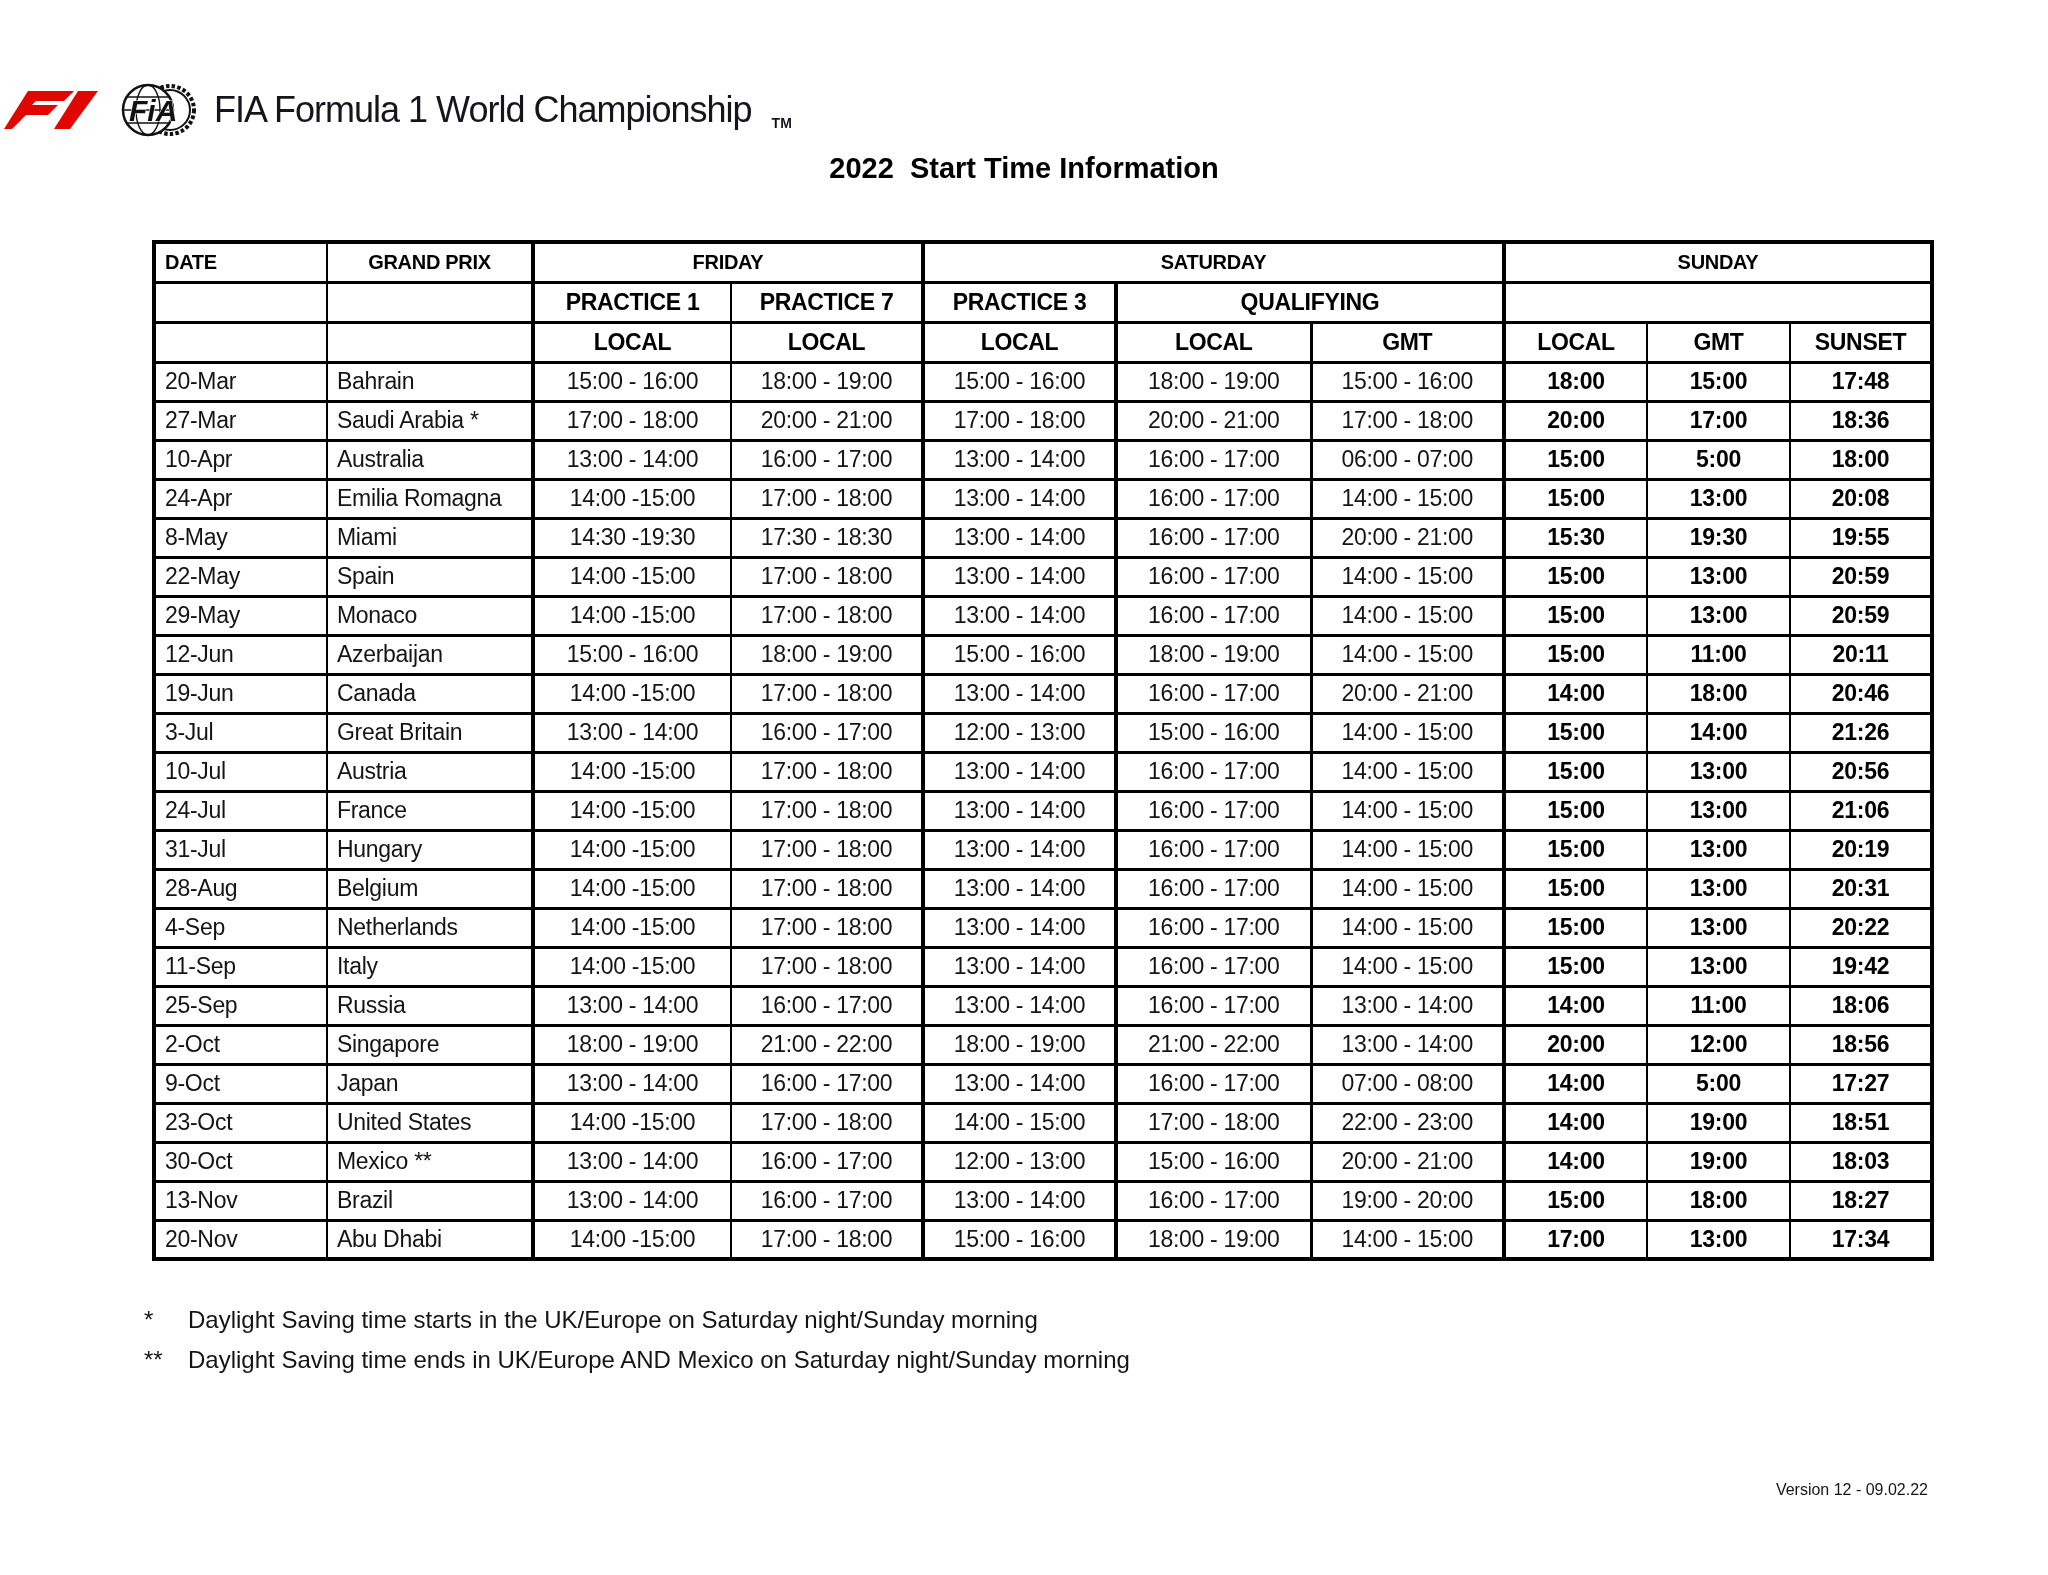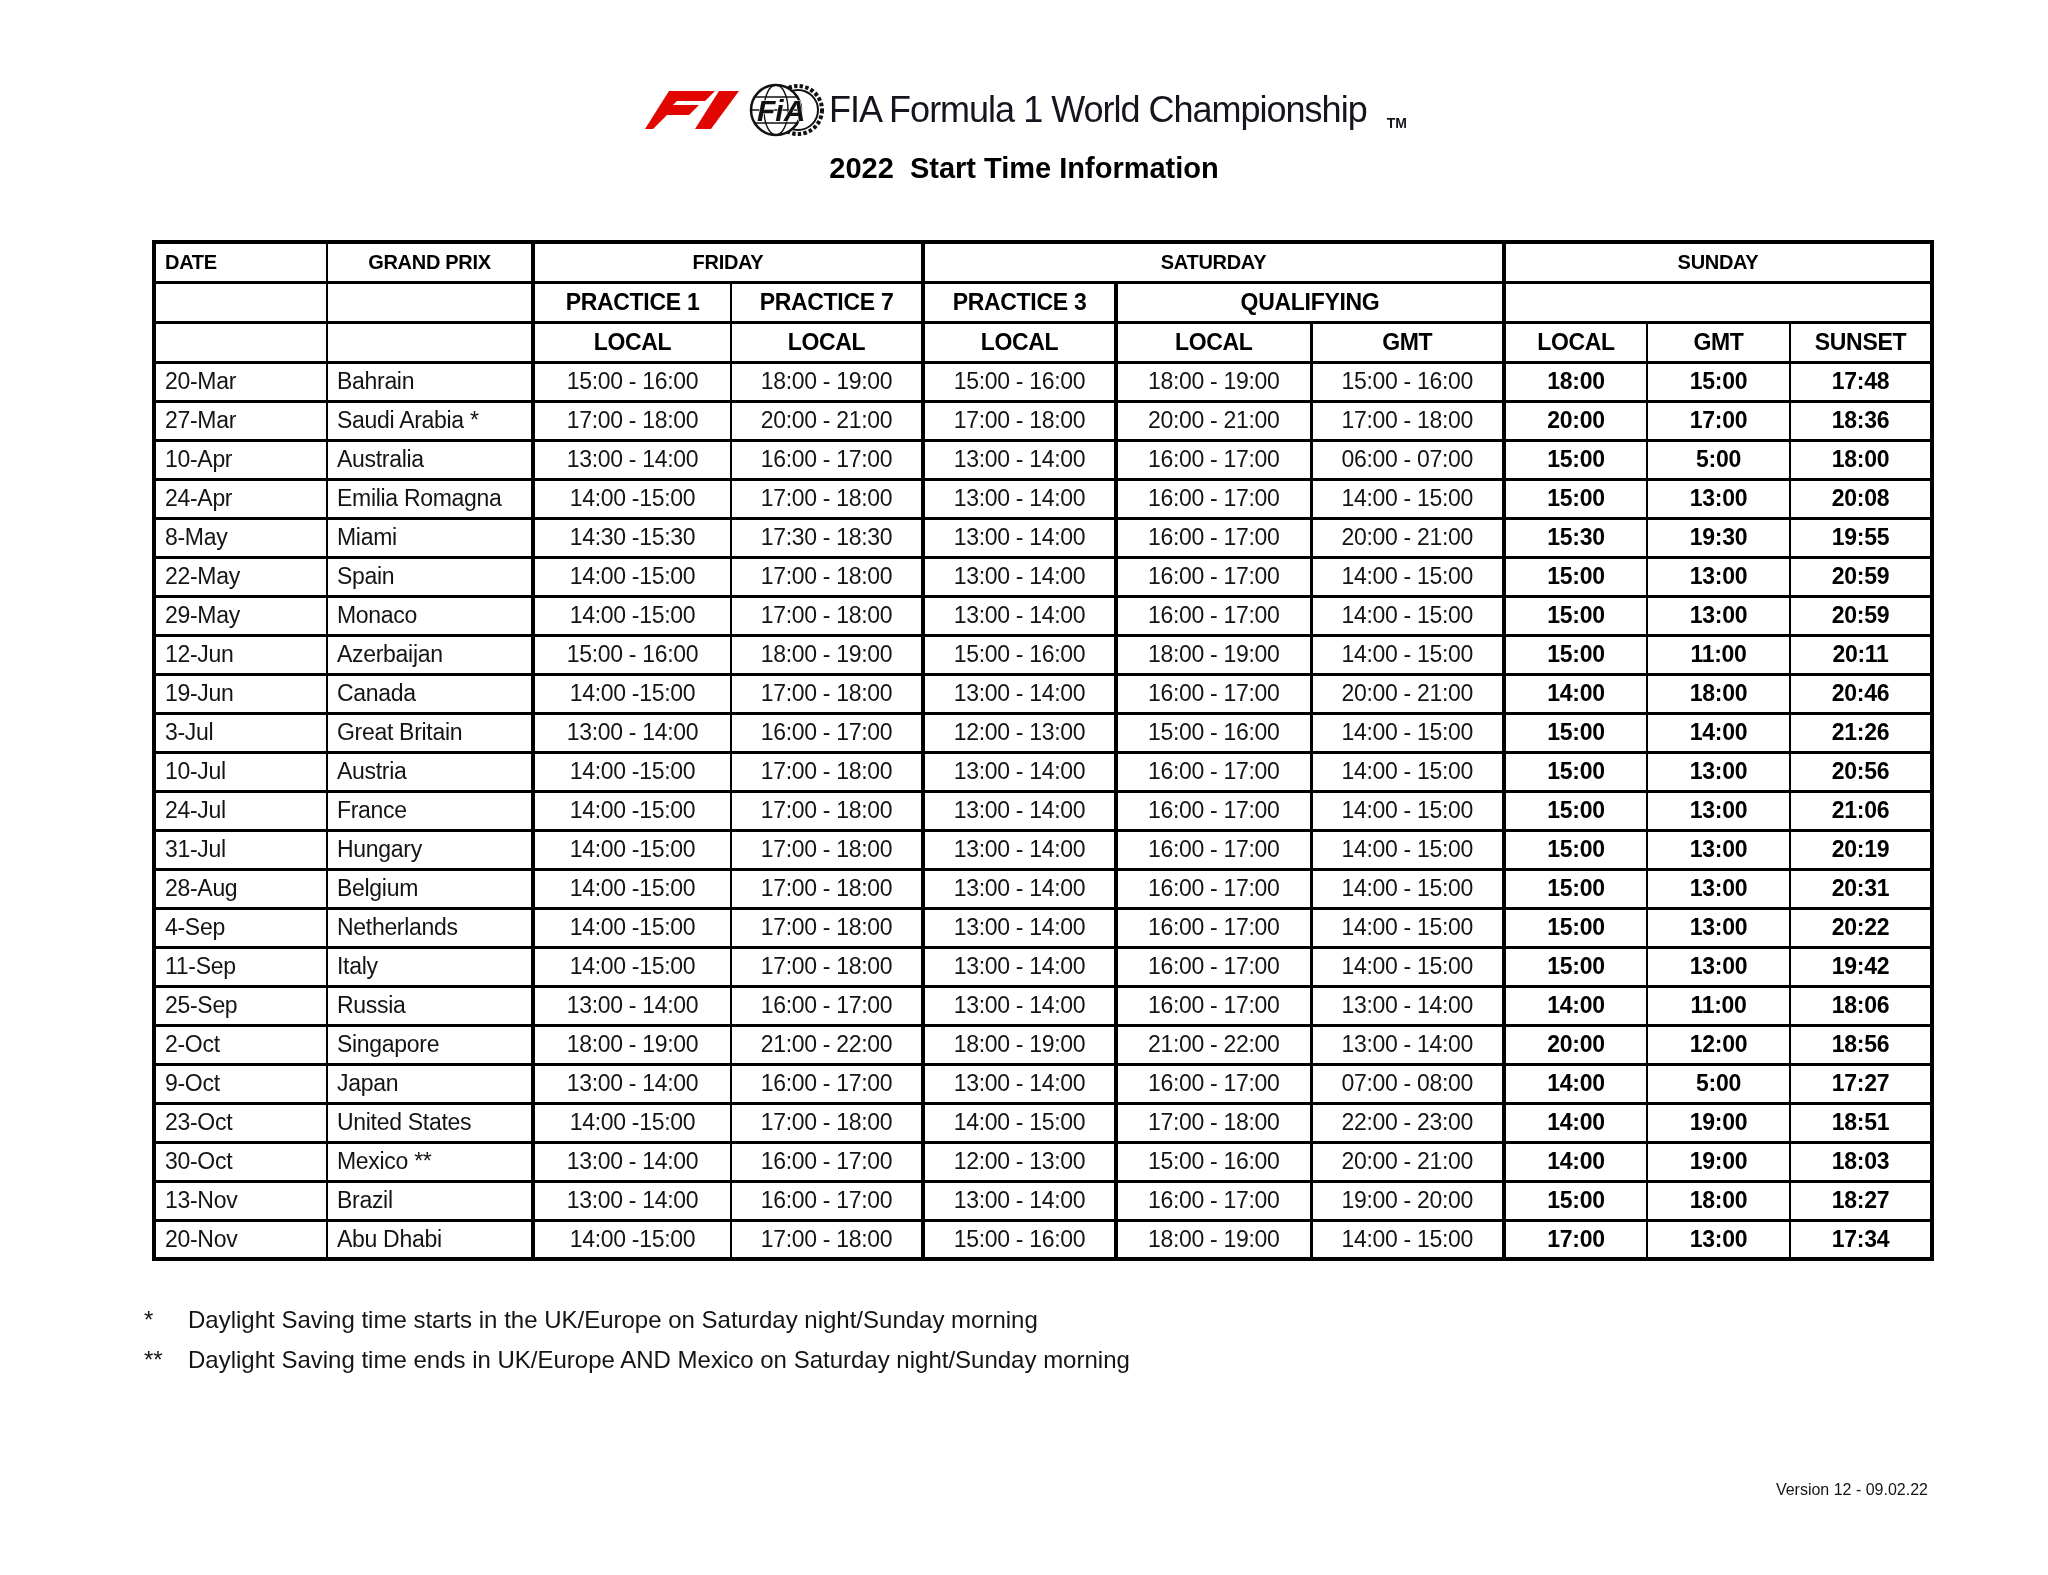--- a/index.html
+++ b/index.html
@@ -1,20 +1,20 @@
 <!DOCTYPE html>
 <html><head>
 <meta charset="utf-8">
 <style>
   html,body{margin:0;padding:0;background:#ffffff;}
   body{font-family:"Liberation Sans", sans-serif; color:#141414;}
   #page{position:relative;width:2048px;height:1575px;background:#fff;overflow:hidden;}
 
   
-  .brand-row{position:absolute;top:82px;left:0;width:100%;display:flex;justify-content:center;align-items:center;gap:4px;}
+  .brand-row{position:absolute;top:82px;left:0;width:100%;display:flex;justify-content:flex-start;align-items:center;gap:17px;}
   .f1-logo{display:block;}
   .fia-emblem{display:block;}
   .wordmark{font-size:36px;font-weight:400;letter-spacing:-1px;color:#15151e;white-space:pre;}
   .tm{font-size:14px;font-weight:700;color:#15151e;margin-left:20px;position:relative;top:6px;letter-spacing:0;}
   .doc-title{position:absolute;top:152px;left:0;width:100%;text-align:center;font-size:29px;font-weight:700;color:#000;white-space:pre;}
 
   
   table.sched{position:absolute;left:152px;top:240px;width:1778px;border-collapse:collapse;table-layout:fixed;border:4px solid #000;}
   .sched td,.sched th{border:2px solid #000;border-top-width:3px;border-bottom-width:3px;overflow:hidden;white-space:nowrap;
       font-size:23px;font-weight:400;color:#141414;text-align:center;vertical-align:middle;padding:0;letter-spacing:-0.3px;}
@@ -147,21 +147,21 @@
           <td class="gs">13:00 - 14:00</td>
           <td class="gs">16:00 - 17:00</td>
           <td class="bl3">14:00 - 15:00</td>
           <td class="sun gs">15:00</td>
           <td class="sun">13:00</td>
           <td class="sun">20:08</td>
         </tr>
         <tr class="drow">
           <td class="left">8-May</td>
           <td class="left">Miami</td>
-          <td class="gs">14:30 -15:30</td>
+          <td class="gs">14:30 -19:30</td>
           <td>17:30 - 18:30</td>
           <td class="gs">13:00 - 14:00</td>
           <td class="gs">16:00 - 17:00</td>
           <td class="bl3">20:00 - 21:00</td>
           <td class="sun gs">15:30</td>
           <td class="sun">19:30</td>
           <td class="sun">19:55</td>
         </tr>
         <tr class="drow">
           <td class="left">22-May</td>

